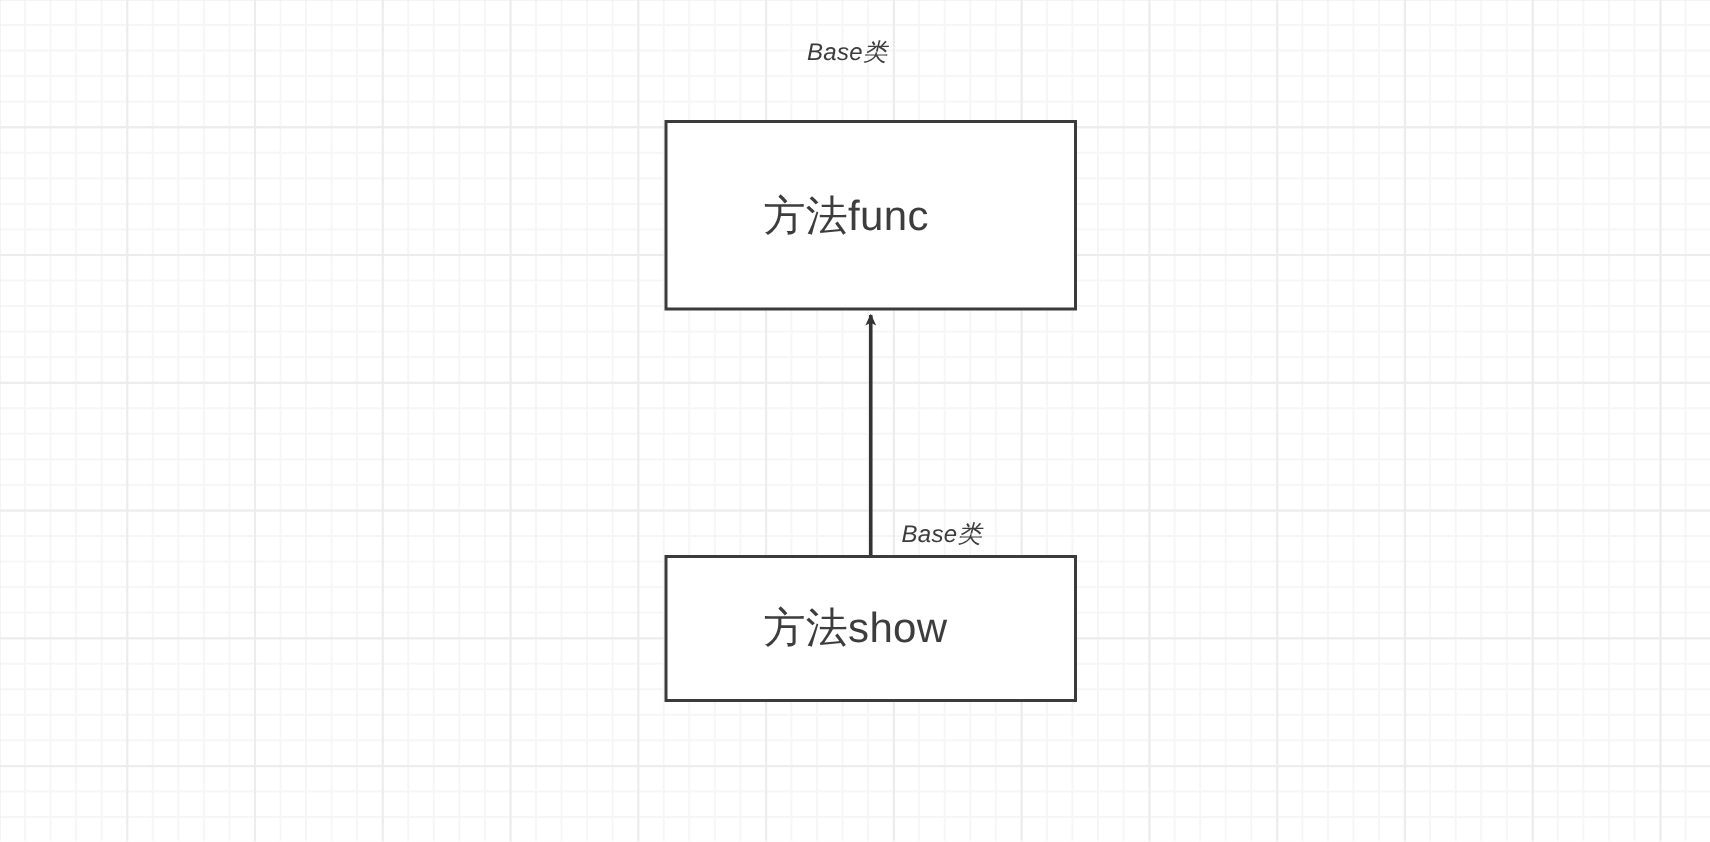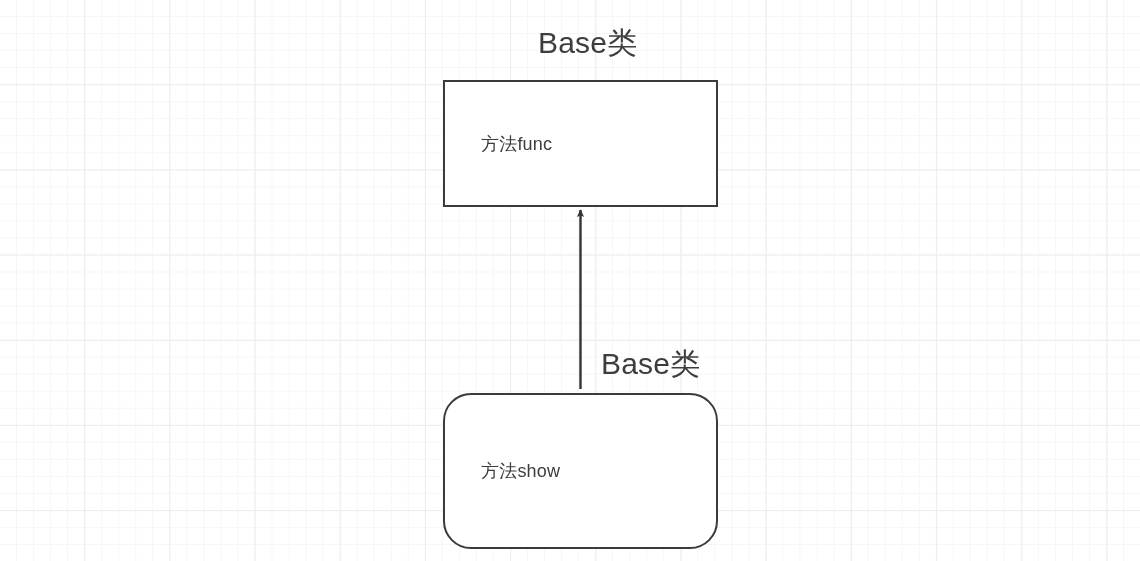--- a/index.html
+++ b/index.html
@@ -29,35 +29,37 @@
 
   .node-box {
     position: absolute;
     box-sizing: border-box;
     background: #ffffff;
     border: 2px solid #3b3b3b;
     display: flex;
     align-items: center;
   }
   .node-label {
-    font-size: 18px;
+    font-size: 28px;
     color: #3d3d3d;
     letter-spacing: 0.2px;
     padding-left: 36px;
     white-space: nowrap;
     line-height: 1;
+    margin-left: 28px;
   }
 
   .free-label {
     position: absolute;
-    font-size: 30px;
+    font-size: 16px;
     color: #3d3d3d;
     white-space: nowrap;
     letter-spacing: 0.2px;
     line-height: 1;
+    font-style: italic;
   }
 
   #edge-layer {
     position: absolute;
     left: 0;
     top: 0;
     width: 1140px;
     height: 561px;
     pointer-events: none;
   }
@@ -77,17 +79,17 @@
     <defs>
       <marker id="arrow-solid" markerWidth="10" markerHeight="10" refX="7.6" refY="4" orient="auto" markerUnits="userSpaceOnUse">
         <path d="M0.6,0.4 L8.4,4 L0.6,7.6 L2.4,4 Z" fill="#333333"></path>
       </marker>
     </defs>
     <line x1="580.5" y1="389" x2="580.5" y2="210" stroke="#333333" stroke-width="2.4" marker-end="url(#arrow-solid)"></line>
   </svg>
 
   <div class="free-label" style="left:601px; top:349px;">Base类</div>
 
-  <div class="node-box" style="left:443px; top:393px; width:275px; height:156px;border-radius:28px;">
+  <div class="node-box" style="left:443px; top:370px; width:275px; height:98px;">
     <span class="node-label">方法show</span>
   </div>
 
 </div>
 
 </body></html>

